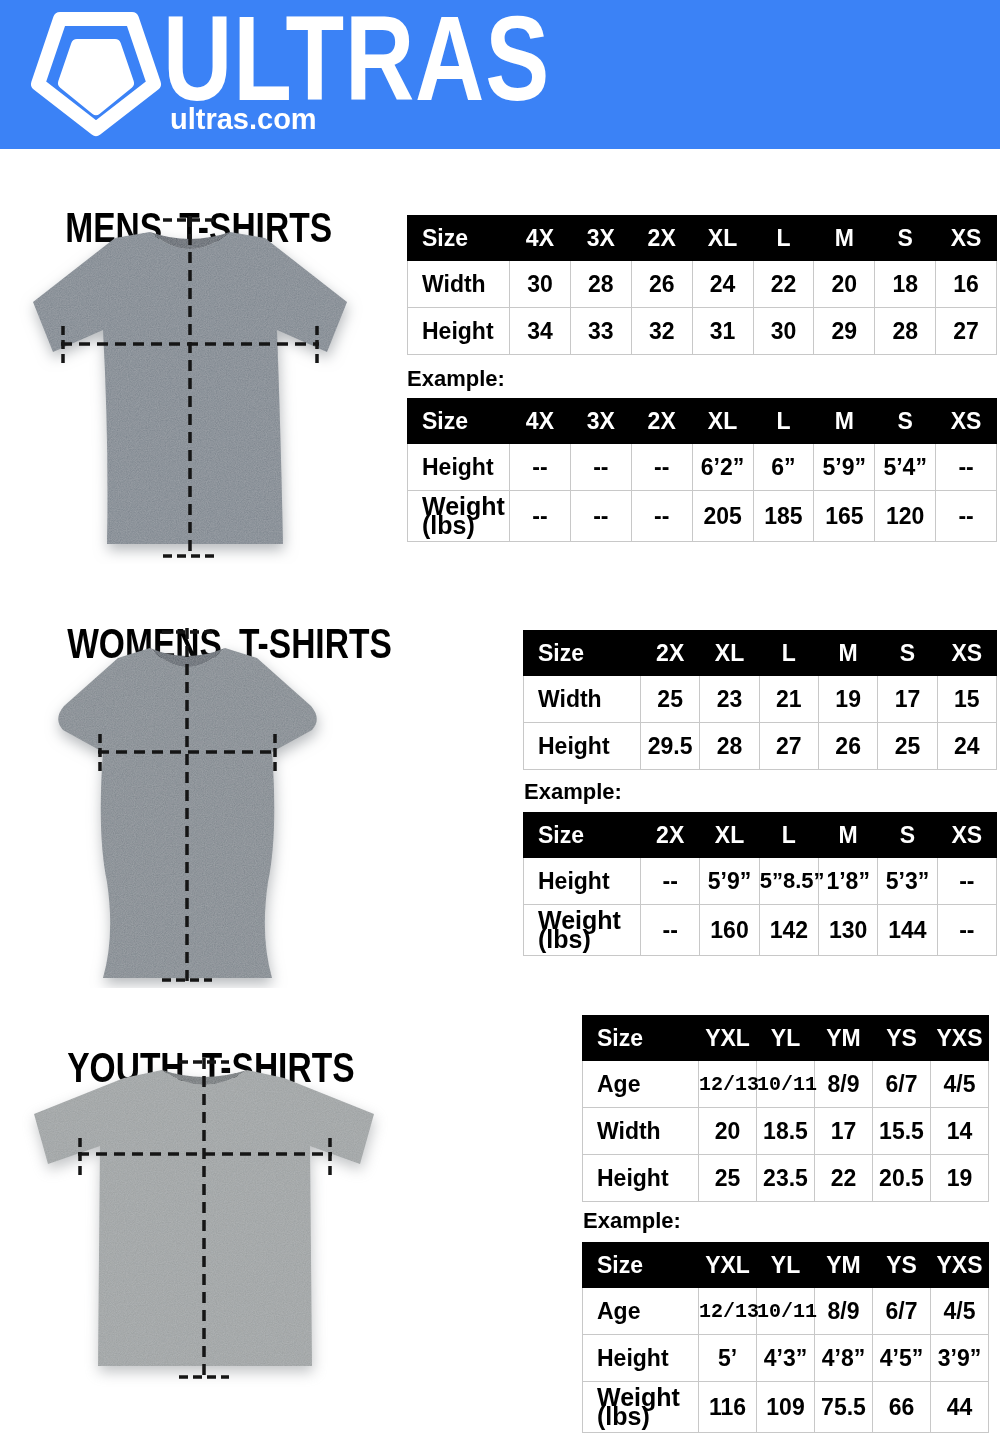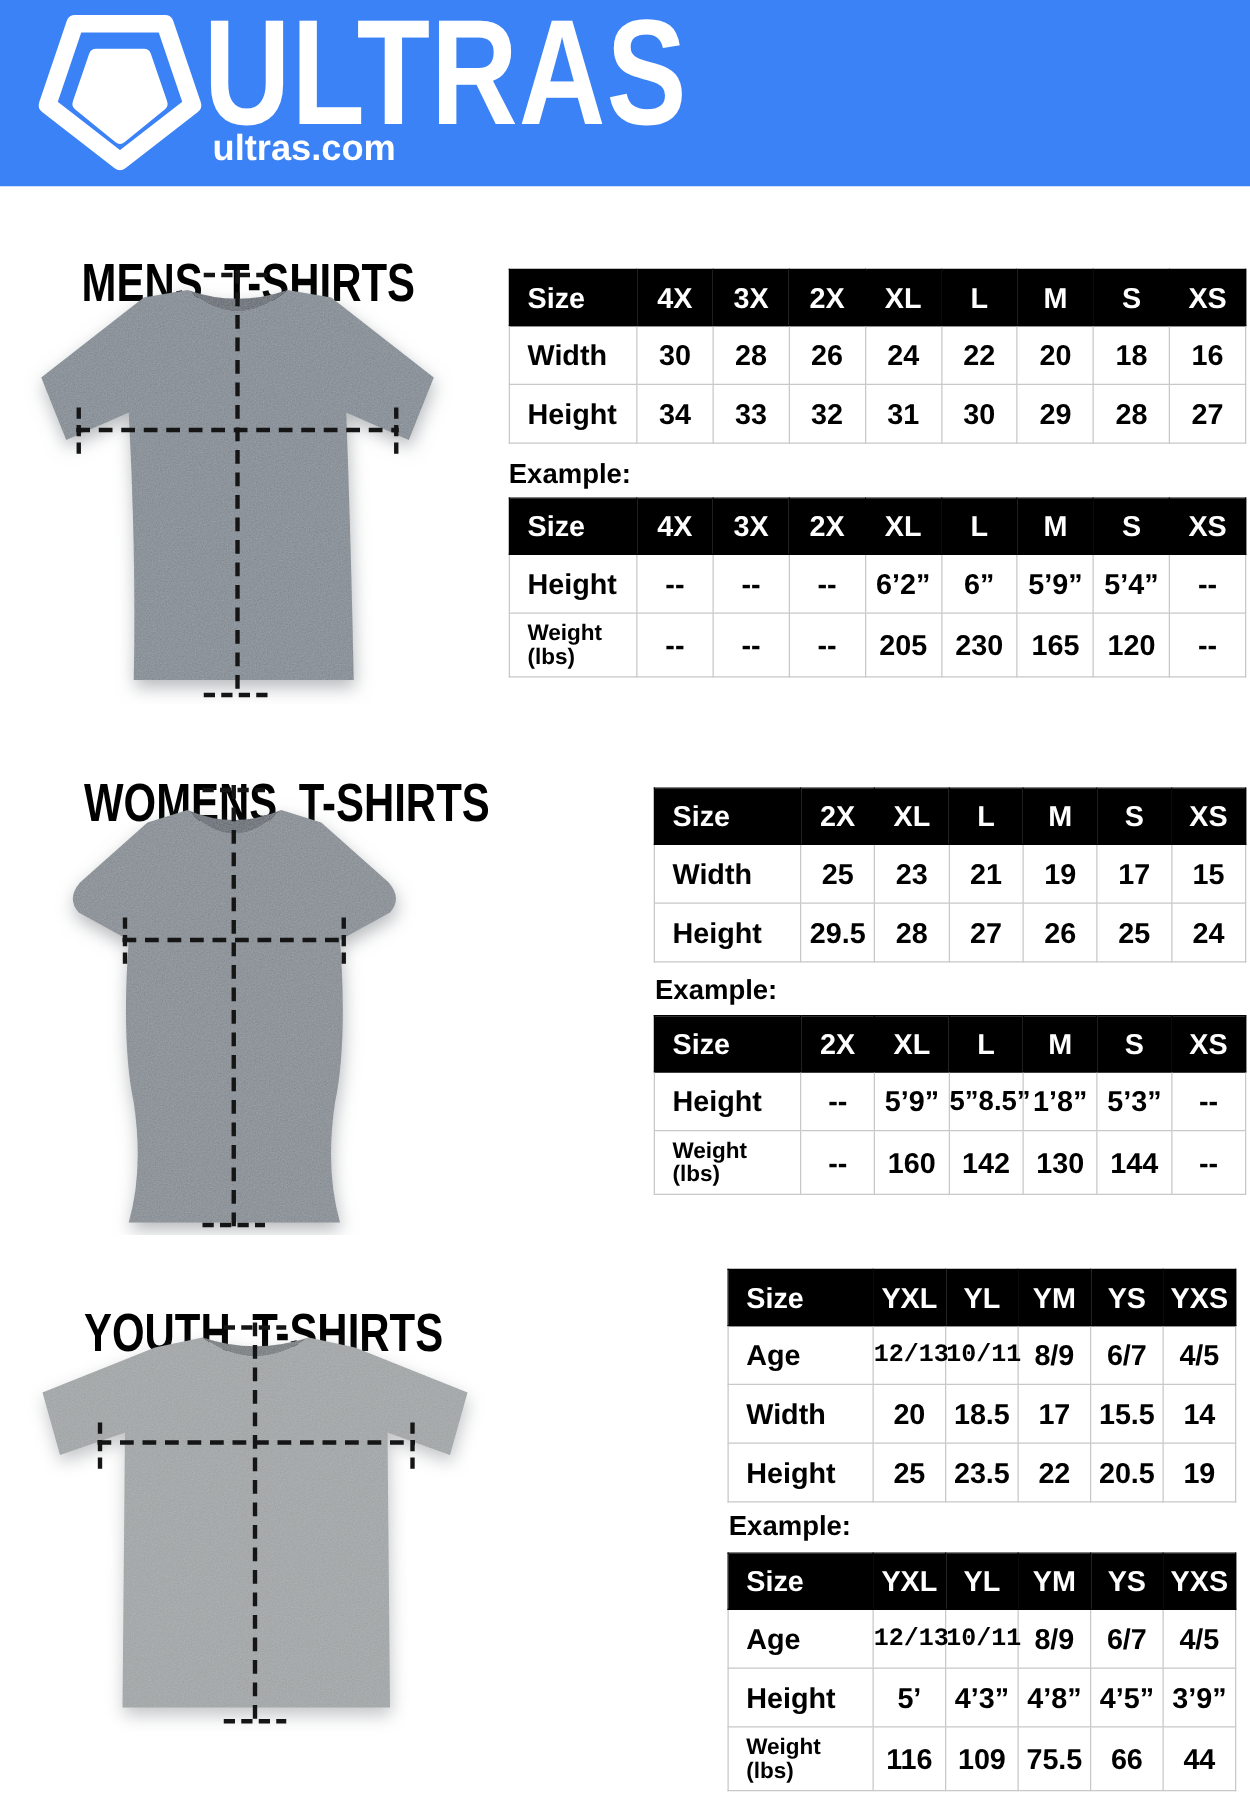--- a/index.html
+++ b/index.html
@@ -28,21 +28,21 @@
   #ex-youth{left:583px;top:1208px;}
 
   
   table.tbl{position:absolute;border-collapse:collapse;table-layout:fixed;background:#fff;}
   table.tbl th{background:#000;color:#fff;font-weight:700;font-size:23px;text-align:center;
                height:44px;border:1px solid #000;padding:0;}
   table.tbl th.lbl{text-align:left;padding-left:14px;}
   table.tbl td{border:1px solid #c8c8c8;font-weight:700;font-size:23px;text-align:center;
                height:46px;padding:0;vertical-align:middle;}
   table.tbl td.lbl{text-align:left;padding-left:14px;white-space:pre-line;}
-  table.tbl td.lbl.multi{font-size:18px;line-height:19px;height:50px;}
+  table.tbl td.lbl.multi{font-size:25px;line-height:19px;height:50px;}
   table.tbl td.sm{font-size:20px;font-family:Liberation Mono, monospace;}
   table.tbl td.xs{font-size:22px;}
 
   #mens-t1{left:407px;top:215px;width:590px;}
   #mens-t2{left:407px;top:398px;width:590px;}
   #womens-t1{left:523px;top:630px;width:474px;}
   #womens-t2{left:523px;top:812px;width:474px;}
   #youth-t1{left:582px;top:1015px;width:407px;}
   #youth-t2{left:582px;top:1242px;width:407px;}
 
@@ -192,21 +192,21 @@
           <td>5’4”</td>
           <td>--</td>
         </tr>
         <tr>
           <td class="lbl multi">Weight
 (lbs)</td>
           <td>--</td>
           <td>--</td>
           <td>--</td>
           <td>205</td>
-          <td>230</td>
+          <td>185</td>
           <td>165</td>
           <td>120</td>
           <td>--</td>
         </tr>
       </tbody>
     </table>
 
   <h2 class="sec-title" id="title-womens">WOMENS T-SHIRTS</h2>
 
   <svg class="shirt-svg" id="shirt-womens" width="295" height="364" viewBox="0 0 295 364">

